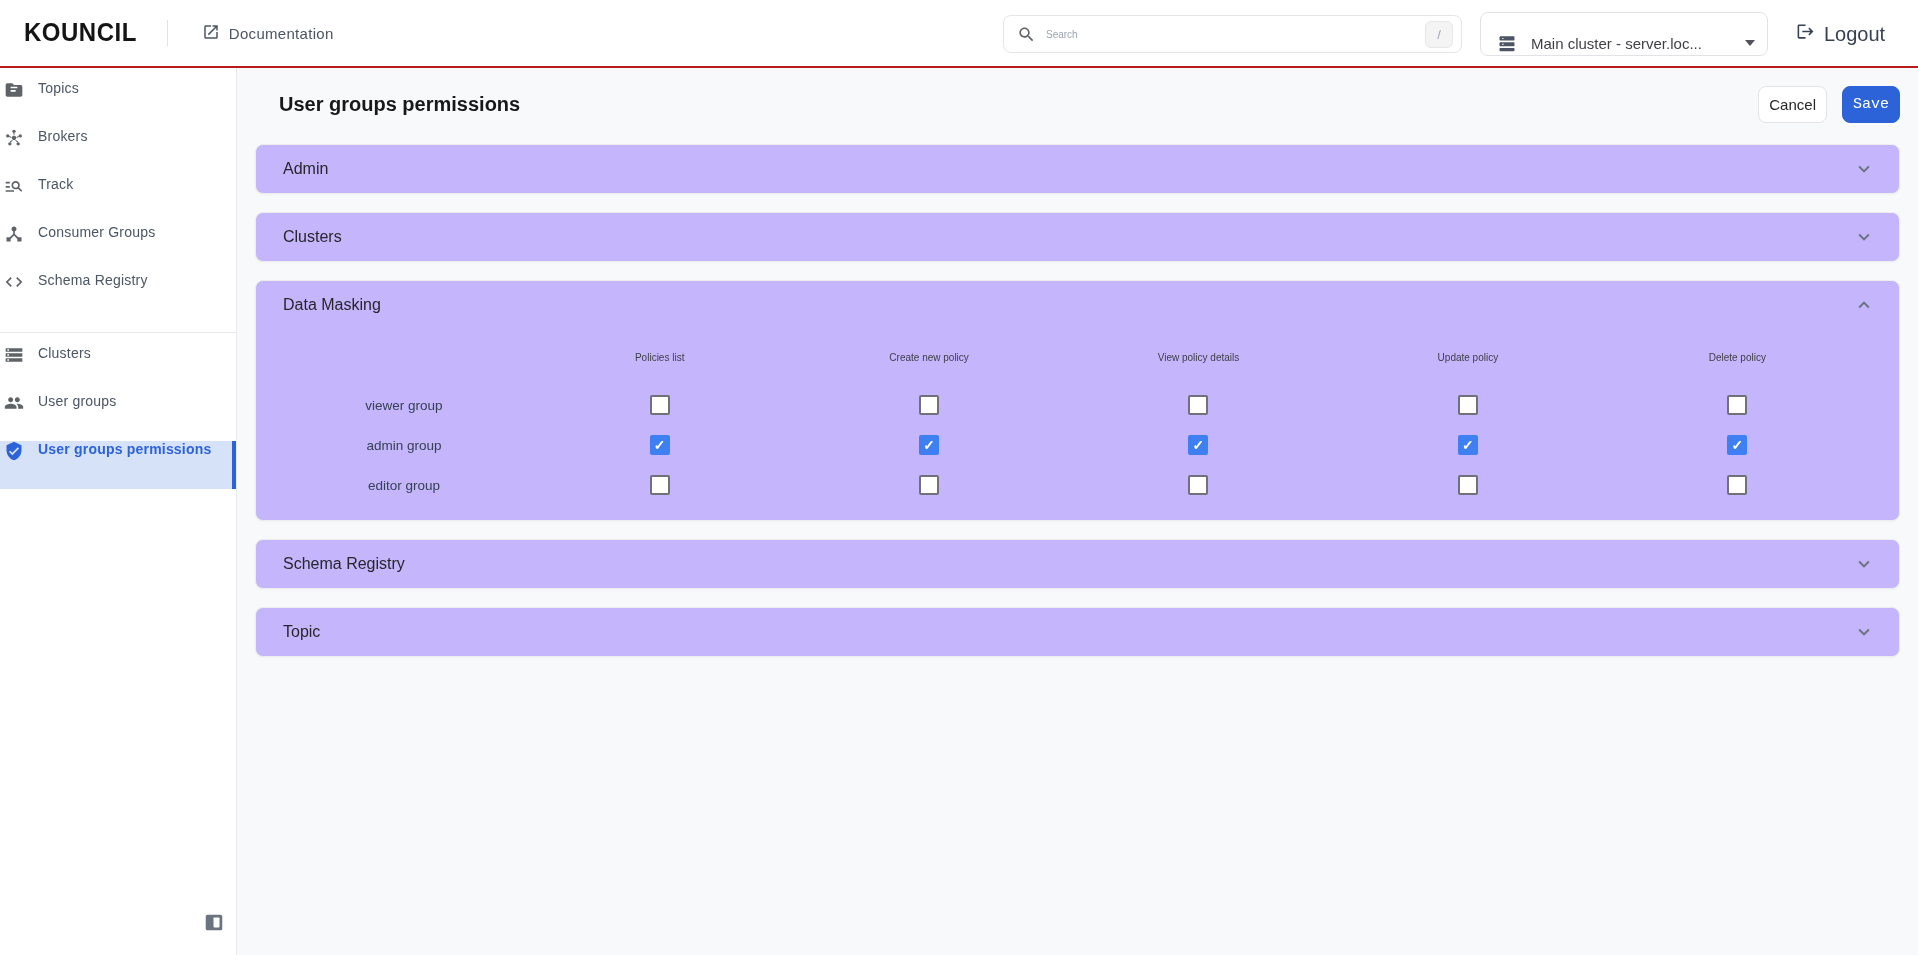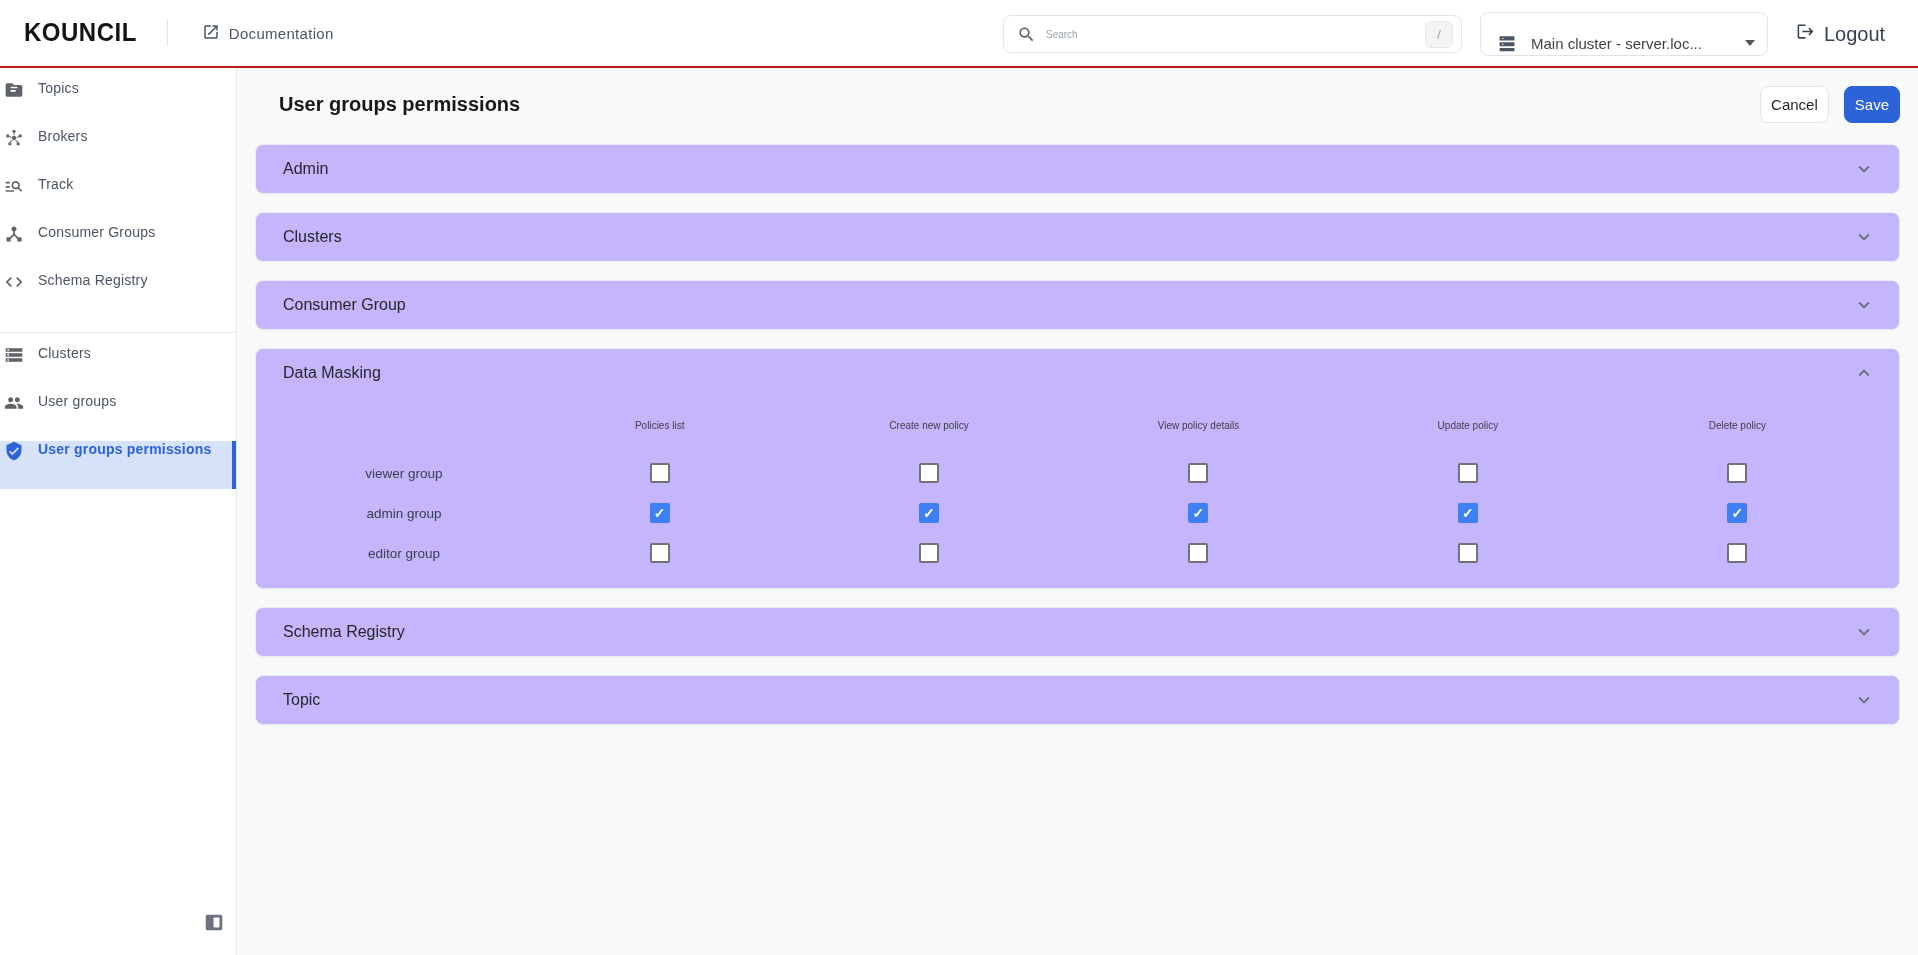--- a/index.html
+++ b/index.html
@@ -98,21 +98,21 @@
     height: 56px; margin: 8px 0 12px 0;
     display: flex; align-items: center; justify-content: space-between;
   }
   .page-title { font-size: 20px; font-weight: 600; color: #18181b; margin-left: 24px; }
   .header-actions { display: flex; gap: 15px; }
   .btn {
     height: 37px; border-radius: 8px; font-family: "Liberation Sans", sans-serif;
     font-size: 15px; font-weight: 500; cursor: pointer; padding: 0 10px;
   }
   .btn-cancel { background: #fff; border: 1px solid #e4e4e7; color: #27272a; }
-  .btn-save { background: #2c63d9; border: 1px solid #2c63d9; color: #fff; }
+  .btn-save { background: #2c63d9; border: 1px solid #2c63d9; color: #fff; font-family: Liberation Mono, monospace; }
 
   .card {
     background: #c4b5fd; border: 1px solid #ededed; border-radius: 8px;
     box-shadow: 0 1px 2px rgba(0,0,0,0.03); margin-bottom: 18px;
   }
   .card-header {
     height: 48px; display: flex; align-items: center;
     justify-content: space-between; padding: 0 24px 0 27px; cursor: pointer;
   }
   .card-title { font-size: 16px; font-weight: 500; color: #27272a; }
@@ -273,30 +273,20 @@
     <div class="card-header">
       <span class="card-title">Clusters</span>
       <span class="chev">
           <svg viewBox="0 0 24 24" fill="currentColor">
             <path d="M16.59 8.59L12 13.17 7.41 8.59 6 10l6 6 6-6z"></path>
           </svg>
         </span>
     </div>
   </div>
 
-  <div class="card">
-    <div class="card-header">
-      <span class="card-title">Consumer Group</span>
-      <span class="chev">
-          <svg viewBox="0 0 24 24" fill="currentColor">
-            <path d="M16.59 8.59L12 13.17 7.41 8.59 6 10l6 6 6-6z"></path>
-          </svg>
-        </span>
-    </div>
-  </div>
 
   <div class="card">
     <div class="card-header">
       <span class="card-title">Data Masking</span>
       <span class="chev up">
           <svg viewBox="0 0 24 24" fill="currentColor">
             <path d="M16.59 8.59L12 13.17 7.41 8.59 6 10l6 6 6-6z"></path>
           </svg>
         </span>
     </div>

